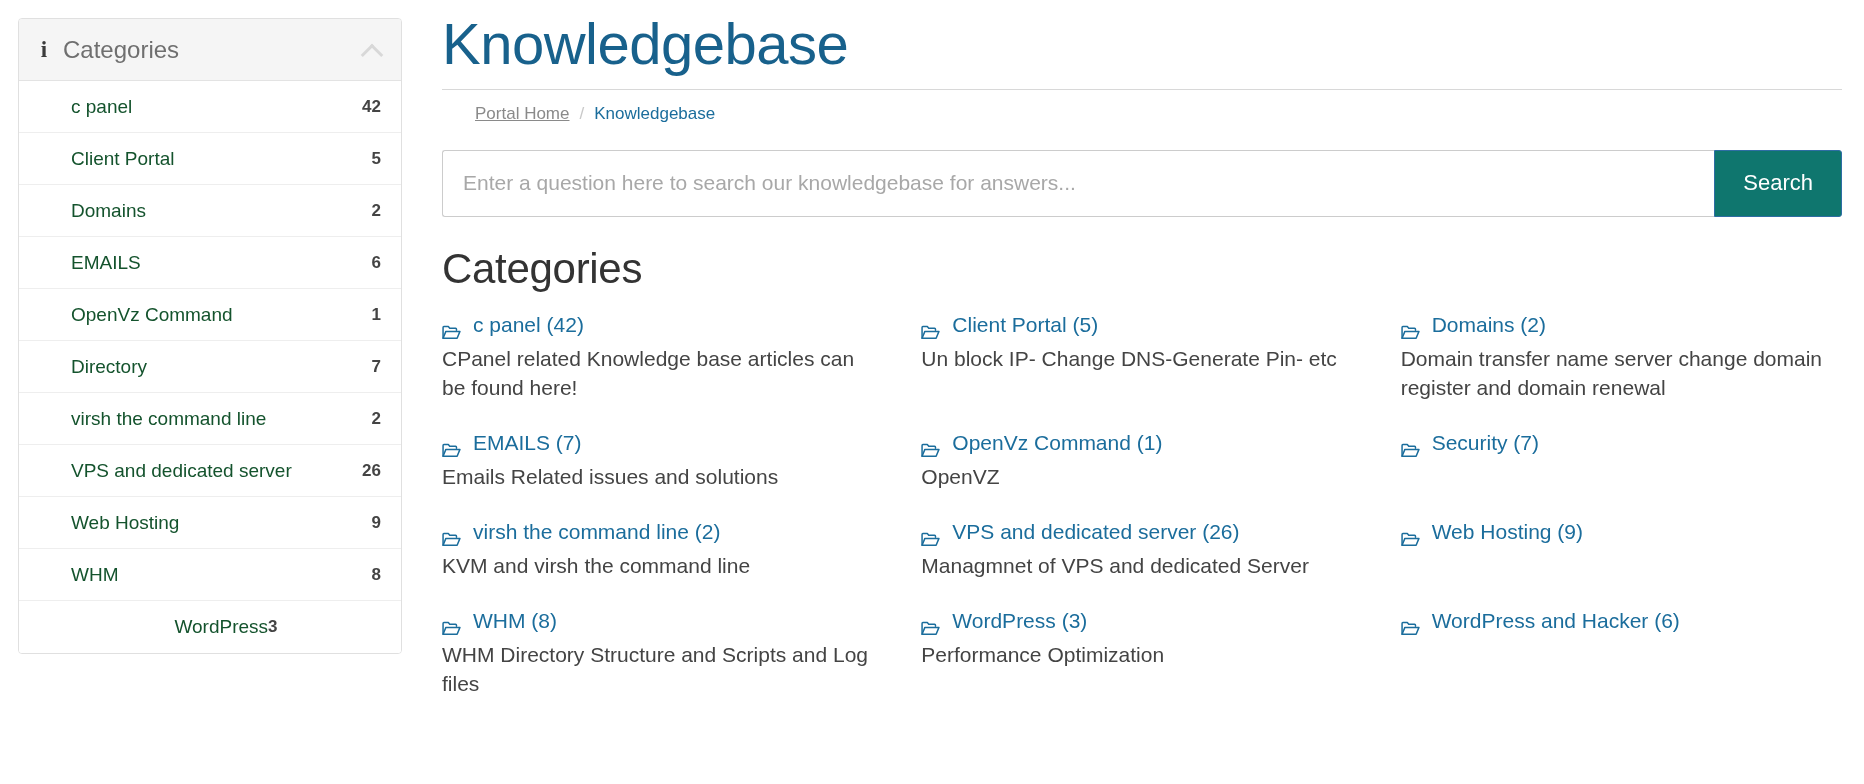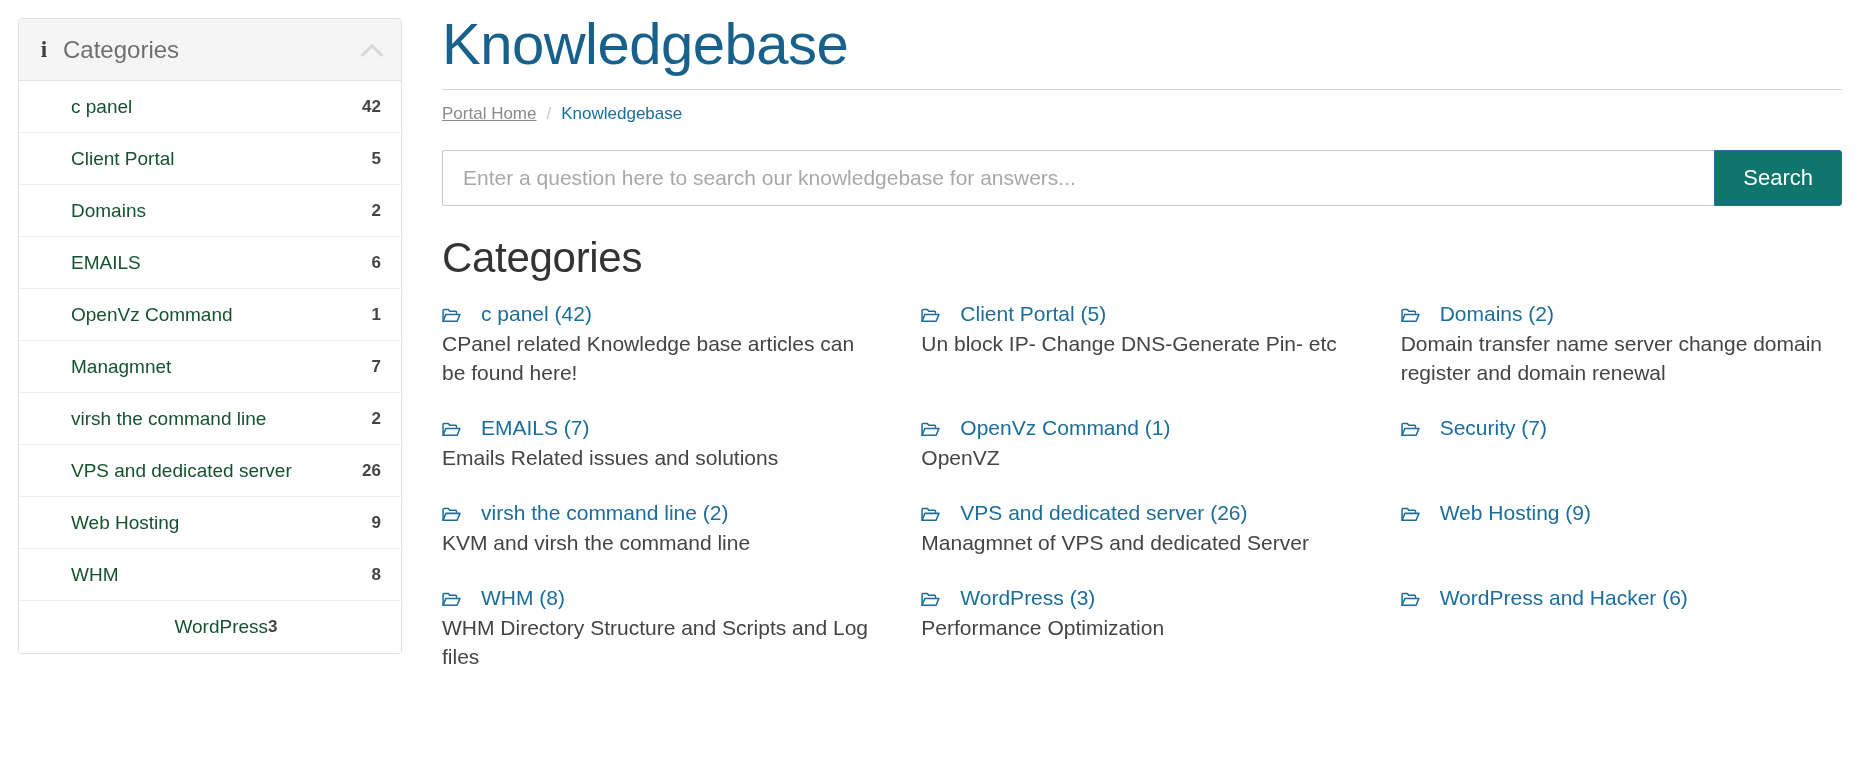--- a/index.html
+++ b/index.html
@@ -112,29 +112,30 @@
     border: none;
     border-top: 1px solid #d8d8d8;
     margin: 0 0 14px 0;
   }
   .breadcrumb {
     display: flex;
     align-items: center;
     gap: 10px;
     font-size: 17px;
     margin-bottom: 26px;
+    margin-left: 33px;
   }
   .crumb-muted { color: #8a8a8a; }
   .crumb-sep { color: #c9c9c9; }
   .crumb-link { color: #1b6d9c; text-decoration: none; }
 
   .search-row {
     display: flex;
     align-items: stretch;
-    height: 56px;
+    height: 67px;
     margin-bottom: 28px;
     max-width: 1420px;
   }
   .search-input {
     flex: 1 1 auto;
     border: 1px solid #cccccc;
     border-right: none;
     border-radius: 3px 0 0 3px;
     font-size: 21px;
     font-family: "Liberation Sans", sans-serif;
@@ -171,22 +172,22 @@
     column-gap: 38px;
     row-gap: 0;
     max-width: 1440px;
   }
   .cat-cell {
     padding-bottom: 26px;
     min-height: 66px;
   }
   .cat-link {
     display: inline-flex;
-    align-items: center;
-    gap: 20px;
+    align-items: flex-end;
+    gap: 12px;
     color: #1b6d9c;
     text-decoration: none;
     font-size: 21px;
     line-height: 1.3;
   }
   .folder-icon {
     display: inline-block;
     width: 19px; height: 15px;
     position: relative;
     flex: 0 0 19px;
@@ -231,21 +232,21 @@
           </li>
           <li class="list-item">
             <span class="list-item-label">EMAILS</span>
             <span class="badge-count">6</span>
           </li>
           <li class="list-item">
             <span class="list-item-label">OpenVz Command</span>
             <span class="badge-count">1</span>
           </li>
           <li class="list-item">
-            <span class="list-item-label">Managmnet</span>
+            <span class="list-item-label">Directory</span>
             <span class="badge-count">7</span>
           </li>
           <li class="list-item">
             <span class="list-item-label">virsh the command line</span>
             <span class="badge-count">2</span>
           </li>
           <li class="list-item">
             <span class="list-item-label">VPS and dedicated server</span>
             <span class="badge-count">26</span>
           </li>

